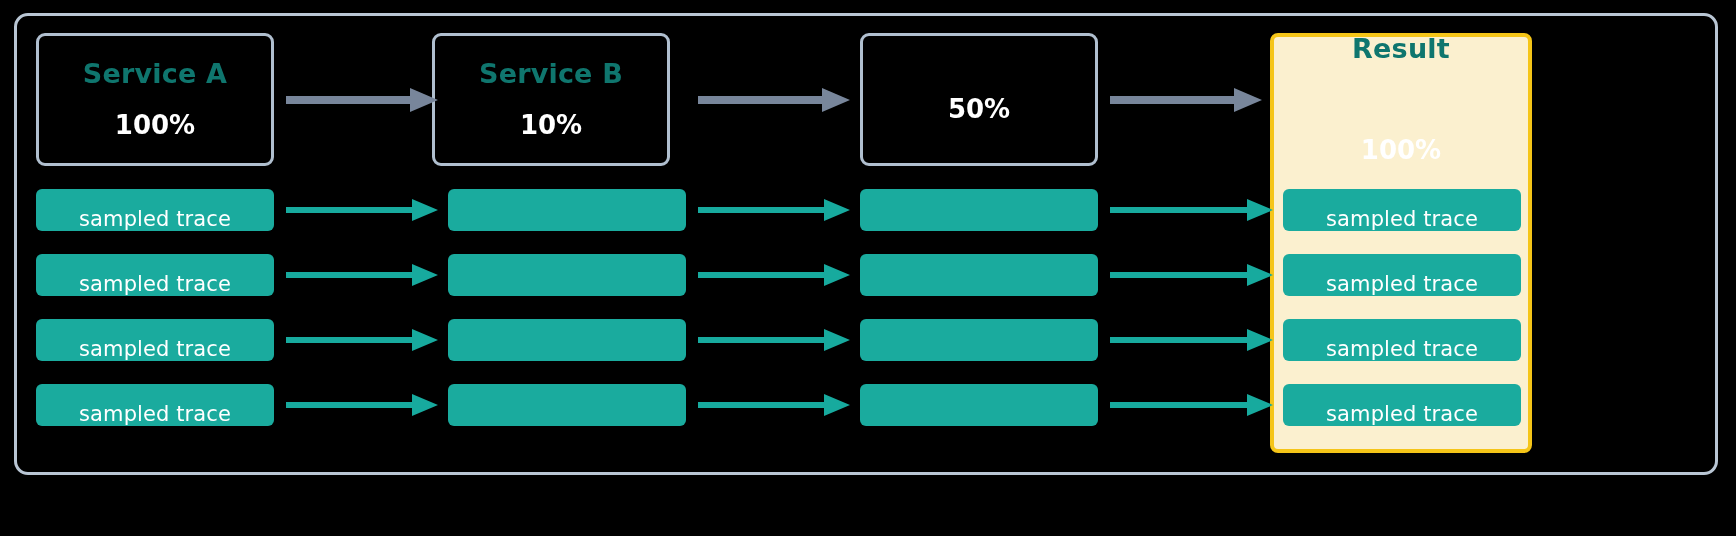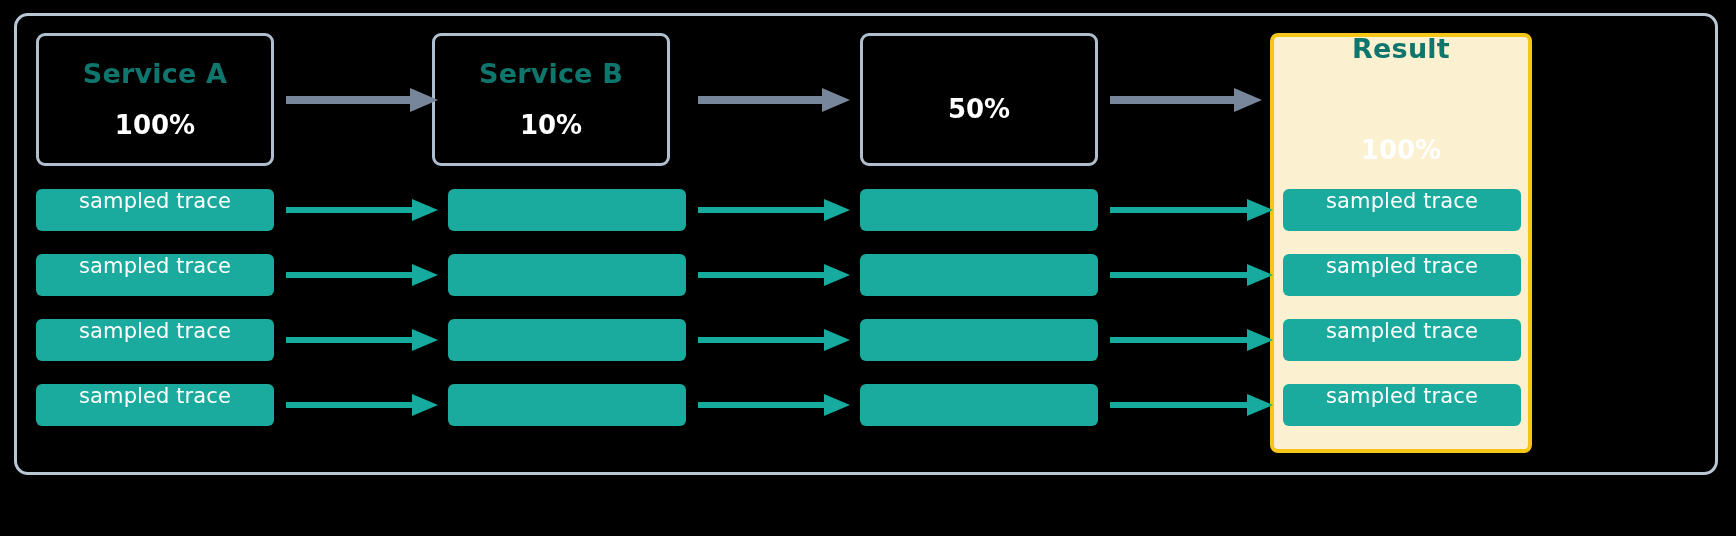--- a/index.html
+++ b/index.html
@@ -97,21 +97,21 @@
   .result-head .svc-name { font-size: 27px; }
   .result-head .svc-pct  { font-size: 26px; }
 
   
   .trace-bar {
     position: absolute;
     height: 42px;
     border-radius: 6px;
     background: #1aab9e;
     display: flex;
-    align-items: flex-start;
+    align-items: flex-end;
     justify-content: center;
     box-sizing: border-box;
   }
   .trace-bar.c1 { left: 36px;   width: 238px; }
   .trace-bar.c2 { left: 448px;  width: 238px; }
   .trace-bar.c3 { left: 860px;  width: 238px; }
   .trace-bar.c4 { left: 1283px; width: 238px; }
 
   .trace-label {
     color: #ffffff;

